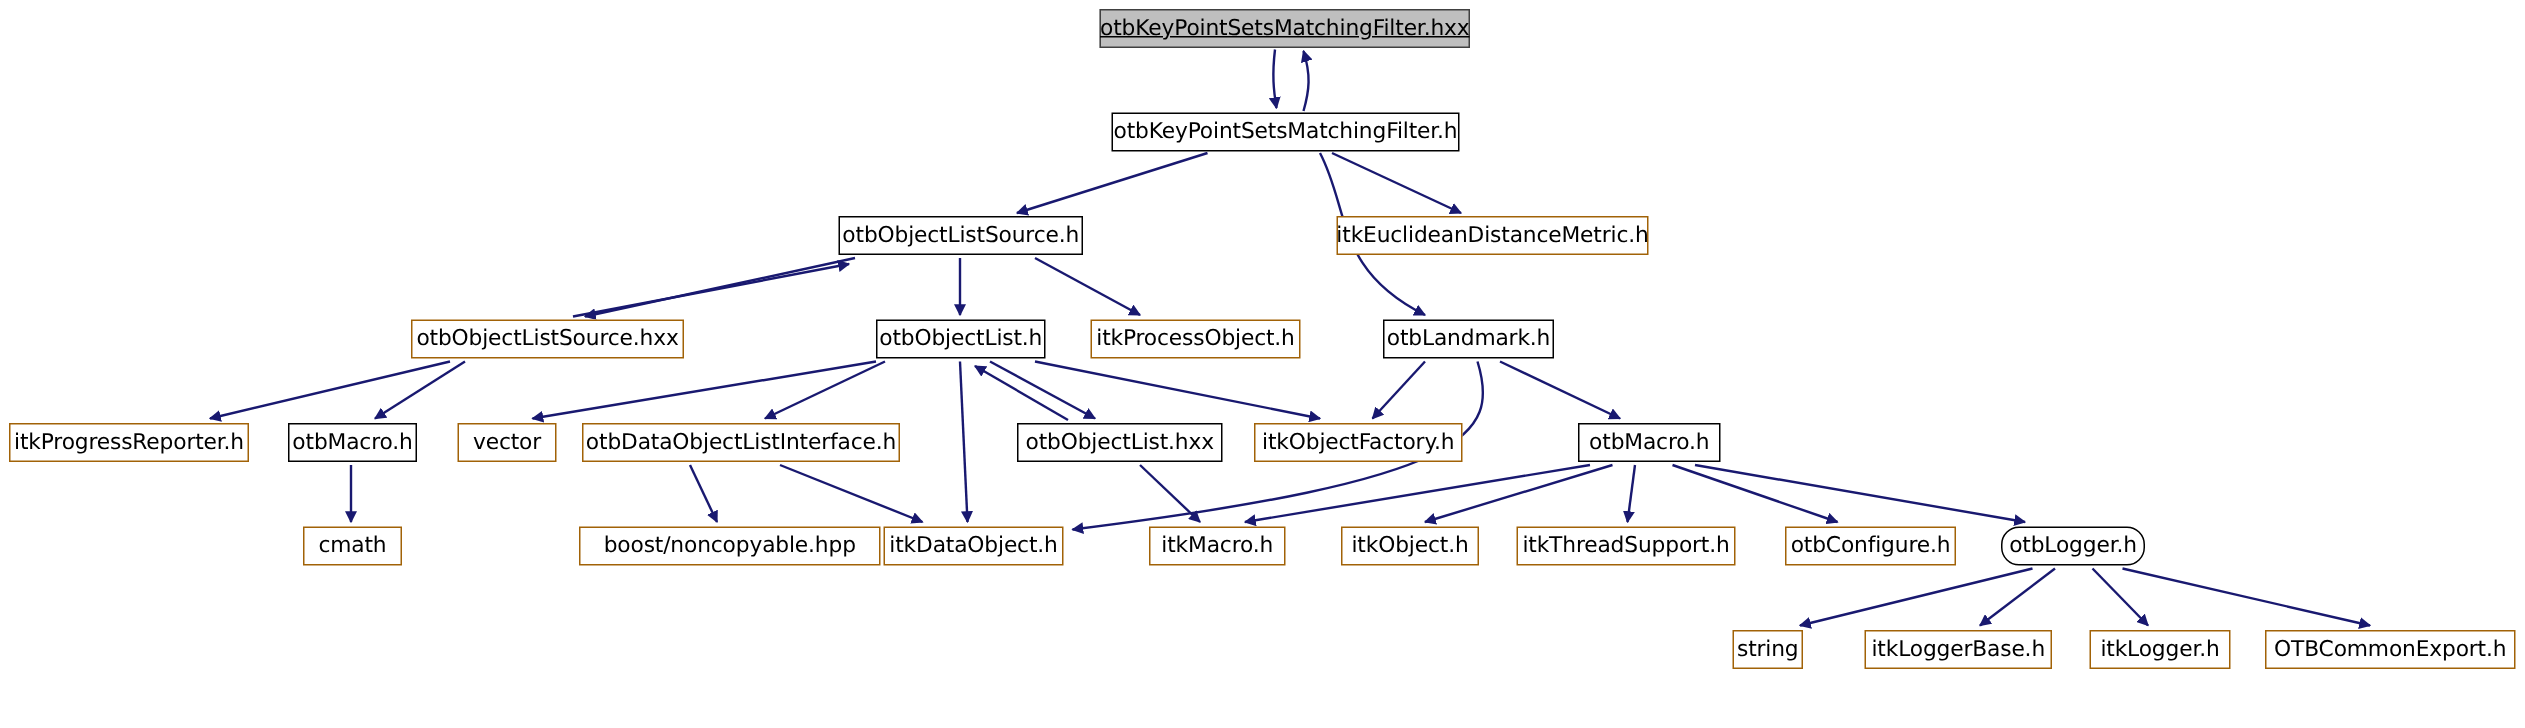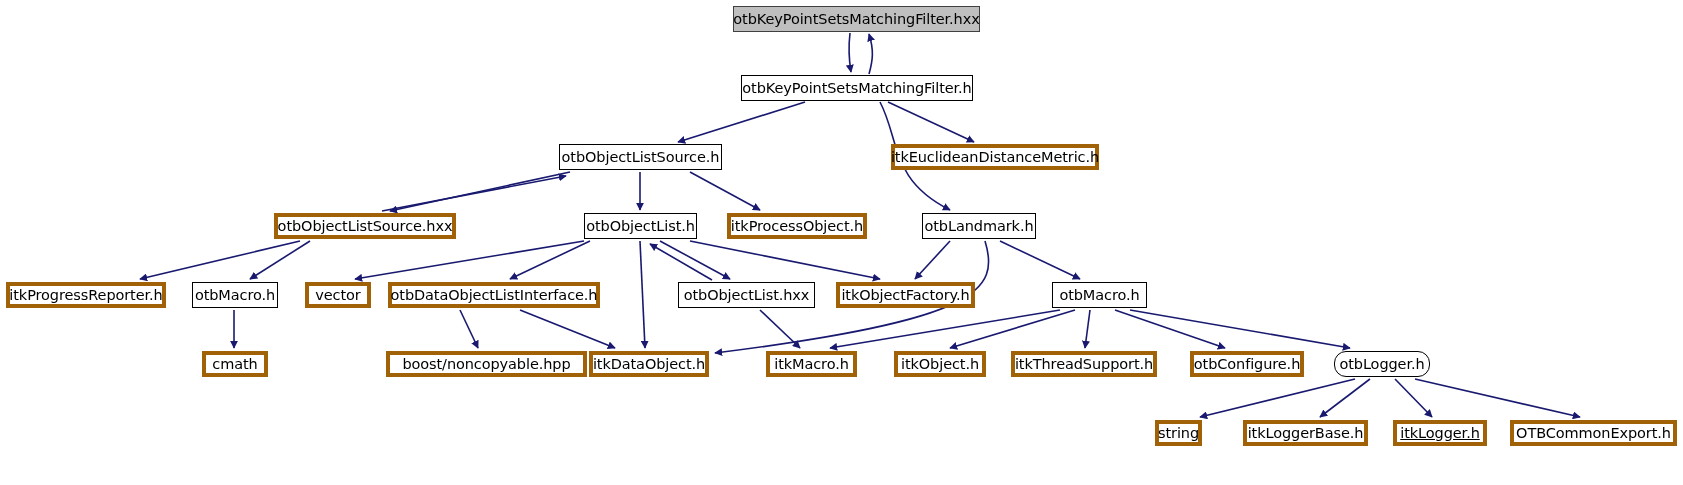--- a/index.html
+++ b/index.html
@@ -28,29 +28,30 @@
     box-sizing: border-box;
     display: flex;
     align-items: center;
     justify-content: center;
     height: 26px;
     font-size: 14.5px;
     line-height: 1;
     color: #000000;
     white-space: nowrap;
     background: #ffffff;
-    border: 4px solid #a16207;
+    border: 1px solid #a16207;
     letter-spacing: -0.1px;
   }
   .node.solid {
     border: 1px solid #000000;
   }
   .node.current {
     background: #bfbfbf;
     border: 1px solid #404040;
+    text-decoration: underline;
   }
   .node-label {
     padding: 0 7px;
     pointer-events: none;
   }
 </style>
 </head>
 <body>
 
 <div id="graph">
@@ -198,21 +199,21 @@
       </div>
       <div class="node solid" style="left: 1334px; top: 351px; width: 96px; border-radius: 12px;">
         <span class="node-label">otbLogger.h</span>
       </div>
       <div class="node plain" style="left: 1155px; top: 420px; width: 47px;">
         <span class="node-label">string</span>
       </div>
       <div class="node plain" style="left: 1243px; top: 420px; width: 125px;">
         <span class="node-label">itkLoggerBase.h</span>
       </div>
-      <div class="node plain" style="left: 1393px; top: 420px; width: 94px; text-decoration: underline;">
+      <div class="node plain" style="left: 1393px; top: 420px; width: 94px;">
         <span class="node-label">itkLogger.h</span>
       </div>
       <div class="node plain" style="left: 1510px; top: 420px; width: 167px;">
         <span class="node-label">OTBCommonExport.h</span>
       </div>
     </div>
 
 </div>
 
 </body></html>

